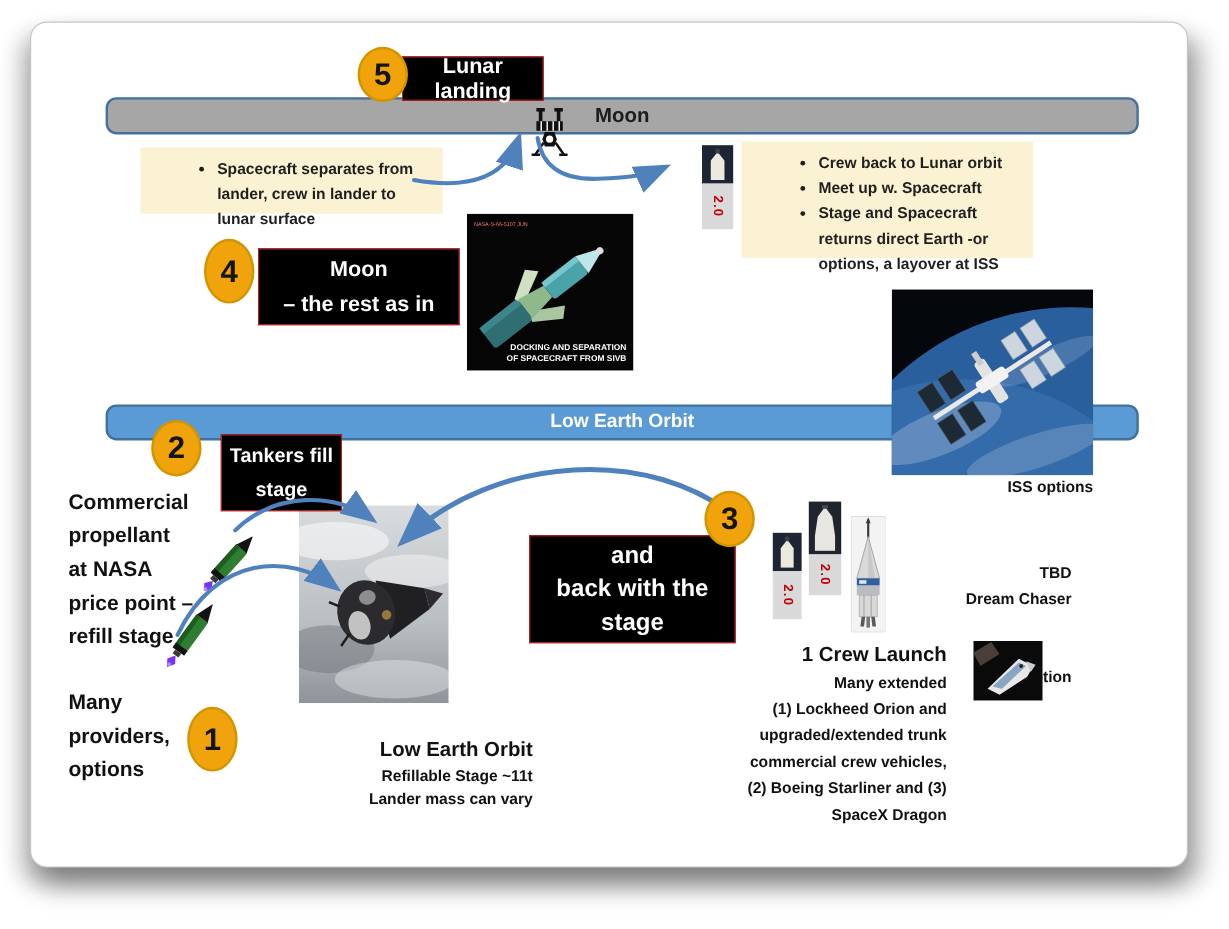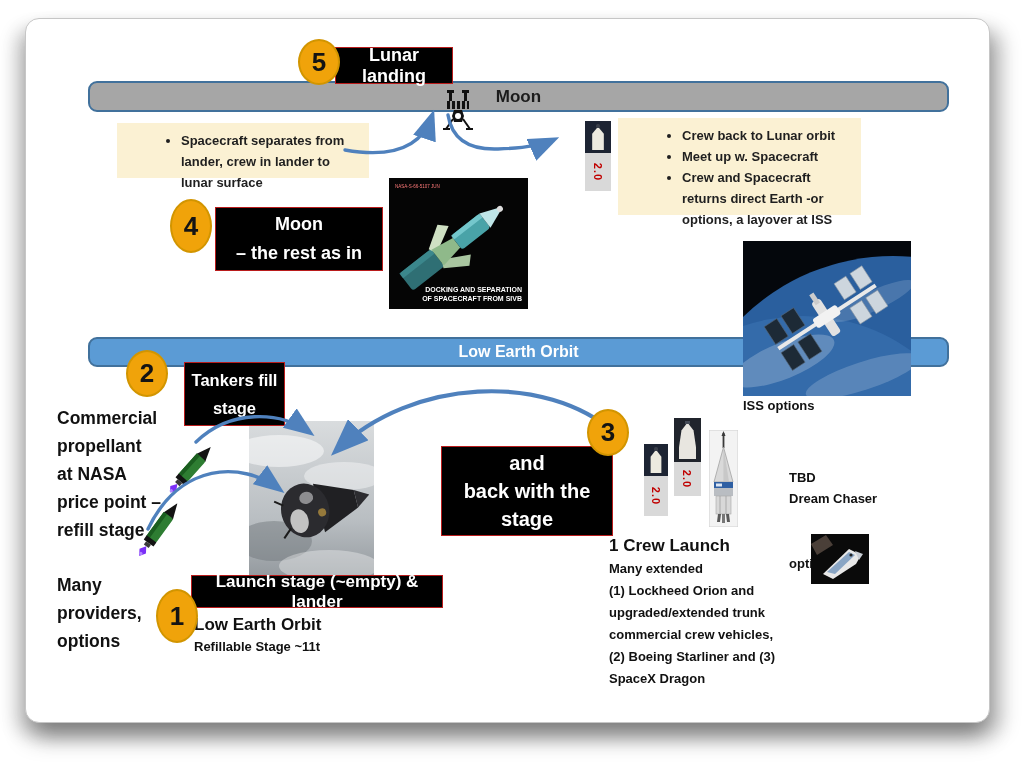--- a/index.html
+++ b/index.html
@@ -29,21 +29,21 @@
     font-weight:bold; text-align:center; z-index:5; }
 
   
   .note { position:absolute; background:#FBF1D3; color:#1f1f1f; font-weight:bold; font-size:13px; z-index:3;padding-left:40px; }
   .note ul { margin:0; padding:7px 8px 6px 24px; }
   .note li { line-height:1.62; }
 
   
   .txt { position:absolute; color:#111111; font-weight:bold; z-index:3; }
   .txt-lg div { font-size:17.5px; line-height:28px; }
-  .center { text-align:left; }
+  .center { text-align:right; }
   .info-title { font-size:17px; font-weight:bold; line-height:24px; }
   .info-line { font-size:13px; font-weight:bold; line-height:19px; }
 
   
   .vehicle { position:absolute; z-index:3; display:flex; flex-direction:column; }
   .veh-top { position:relative; width:100%; }
   .veh-capsule { position:absolute; left:15%; right:15%; top:18%; bottom:8%;
     background:#eceadf; clip-path:polygon(50% 0%, 82% 30%, 82% 100%, 18% 100%, 18% 30%); }
   .veh-tip { position:absolute; left:42%; top:10%; width:16%; height:12%; background:#3a3f4a; border-radius:40%; }
   .veh-label-area { position:relative; flex:1; background:#D9D9D9; display:flex; align-items:center; justify-content:center; }
@@ -103,21 +103,21 @@
       </div>
       <div class="veh-label-area">
         <span class="veh-label">2.0</span>
       </div>
     </div>
 
     <div class="note" style="left:592px; top:99px; width:243px; height:97px;">
       <ul>
         <li>Crew back to Lunar orbit</li>
         <li>Meet up w. Spacecraft</li>
-        <li>Crew and Spacecraft returns direct Earth -or options, a layover at ISS</li>
+        <li>Stage and Spacecraft returns direct Earth -or options, a layover at ISS</li>
       </ul>
     </div>
 
     <div class="step-circle" style="left:144px; top:180px; width:42px; height:54px;">
       <span>4</span>
     </div>
     <div class="blackbox" style="left:189px; top:188px; width:168px; height:64px; font-size:18px; line-height:29px;">
       <div>Depart for the Moon</div>
       <div>– the rest as in Apollo</div>
     </div>
@@ -245,26 +245,24 @@
           <circle cx="10" cy="6" r="4" fill="#b08d3f" opacity="0.8"></circle>
           <line x1="-26" y1="-10" x2="-34" y2="-16" stroke="#1b1b1b" stroke-width="2"></line>
           <line x1="-24" y1="14" x2="-33" y2="22" stroke="#1b1b1b" stroke-width="2"></line>
         </g>
       </svg>
     </div>
 
     <div class="step-circle" style="left:130px; top:570px; width:42px; height:54px;">
       <span>1</span>
     </div>
-    <div class="blackbox" style="left:165px; top:556px; width:252px; height:33px; font-size:17px;">
-      <span>Launch stage (~empty) &amp; lander</span>
-    </div>
     <div class="txt center" style="left:168px; top:594px; width:250px;">
       <div class="info-title">Low Earth Orbit</div>
       <div class="info-line">Refillable Stage ~11t</div>
+      <div class="info-line">Lander mass can vary</div>
     </div>
 
     <div class="step-circle" style="left:561px; top:390px; width:42px; height:47px;">
       <span>3</span>
     </div>
     <div class="blackbox" style="left:415px; top:427px; width:172px; height:90px; font-size:20px; line-height:28px;">
       <div>Crew rendezvous and</div>
       <div>back with the stage</div>
       <div>and lander</div>
     </div>

